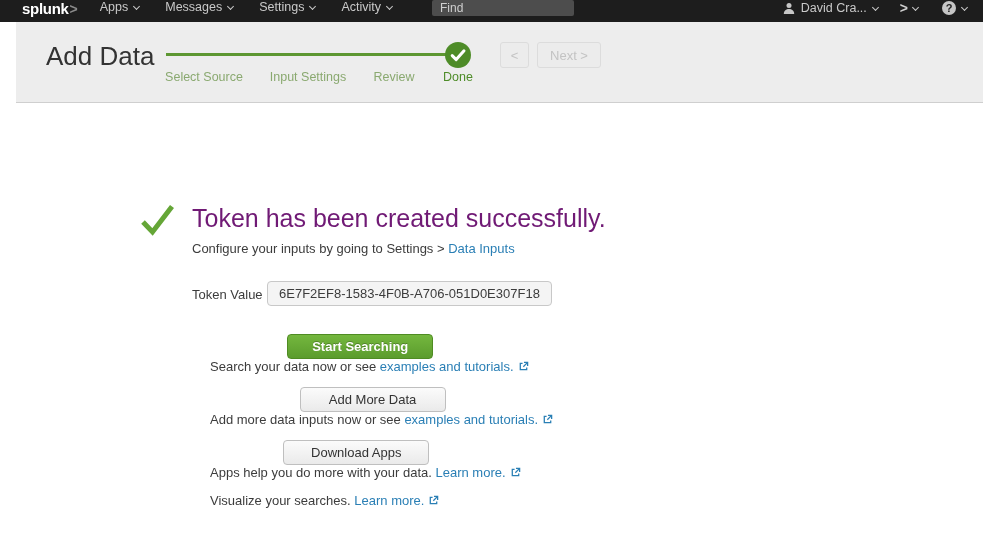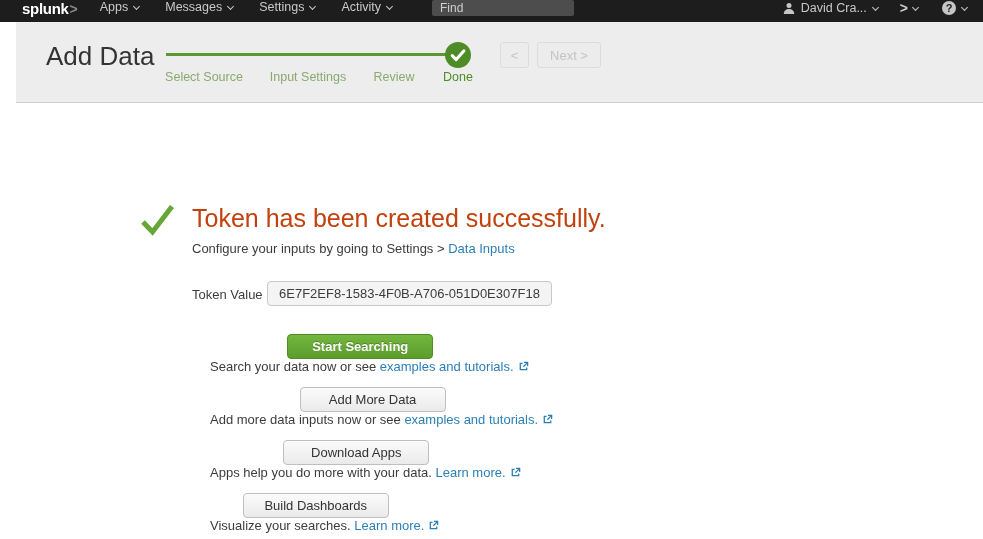--- a/index.html
+++ b/index.html
@@ -52,21 +52,21 @@
   .hdr-btn {
     position:absolute; top:20px; height:26px; background:#ececec; border:1px solid #dcdcdc;
     border-radius:3px; color:#c3c3c3; font-size:13px; font-family:"Liberation Sans", sans-serif;
     cursor:default;
   }
   .btn-back { left:484px; width:29px; }
   .btn-next { left:521px; width:64px; }
 
   
   .big-check { position:absolute; left:137px; top:199px; }
-  .main-heading { position:absolute; left:192px; top:204px; font-size:25px; color:#c2410c; font-weight:400; }
+  .main-heading { position:absolute; left:192px; top:204px; font-size:25px; color:#701a75; font-weight:400; }
   .sub-line { position:absolute; left:192px; top:241px; font-size:13px; color:#3c3c3c; }
   a.link { color:#2a7fb5; text-decoration:none; cursor:pointer; }
   .token-label { position:absolute; left:192px; top:287px; font-size:13px; color:#3c3c3c; }
   .token-box {
     position:absolute; left:267px; top:281px; height:25px; line-height:23px;
     background:#f4f4f4; border:1px solid #c8c8c8; border-radius:4px;
     font-size:13px; color:#3c3c3c; padding:0 11px; white-space:nowrap;
   }
   .action-row { position:absolute; left:192px; height:25px; display:flex; align-items:center;flex-direction:column; }
   .row-0 { top:334px; } .row-1 { top:387px; } .row-2 { top:440px; } .row-3 { top:493px; }
@@ -193,21 +193,20 @@
   <span class="act-desc">
     <span>Apps help you do more with your data. </span><a class="link">Learn more.</a><span class="ext-icon"><svg width="11" height="11" viewBox="0 0 12 12">
           <path d="M5 2.5 H2.5 V9.5 H9.5 V7" fill="none" stroke="#2a7fb5" stroke-width="1.4"></path>
           <path d="M6.5 1.5 H10.5 V5.5" fill="none" stroke="#2a7fb5" stroke-width="1.4"></path>
           <line x1="10.2" y1="1.8" x2="5.8" y2="6.2" stroke="#2a7fb5" stroke-width="1.4"></line>
         </svg></span>
   </span>
 </div>
 
 <div class="action-row row-3">
-  <button class="act-btn secondary">Build Dashboards</button>
   <span class="act-desc">
     <span>Visualize your searches. </span><a class="link">Learn more.</a><span class="ext-icon"><svg width="11" height="11" viewBox="0 0 12 12">
           <path d="M5 2.5 H2.5 V9.5 H9.5 V7" fill="none" stroke="#2a7fb5" stroke-width="1.4"></path>
           <path d="M6.5 1.5 H10.5 V5.5" fill="none" stroke="#2a7fb5" stroke-width="1.4"></path>
           <line x1="10.2" y1="1.8" x2="5.8" y2="6.2" stroke="#2a7fb5" stroke-width="1.4"></line>
         </svg></span>
   </span>
 </div>
 
 </body></html>

